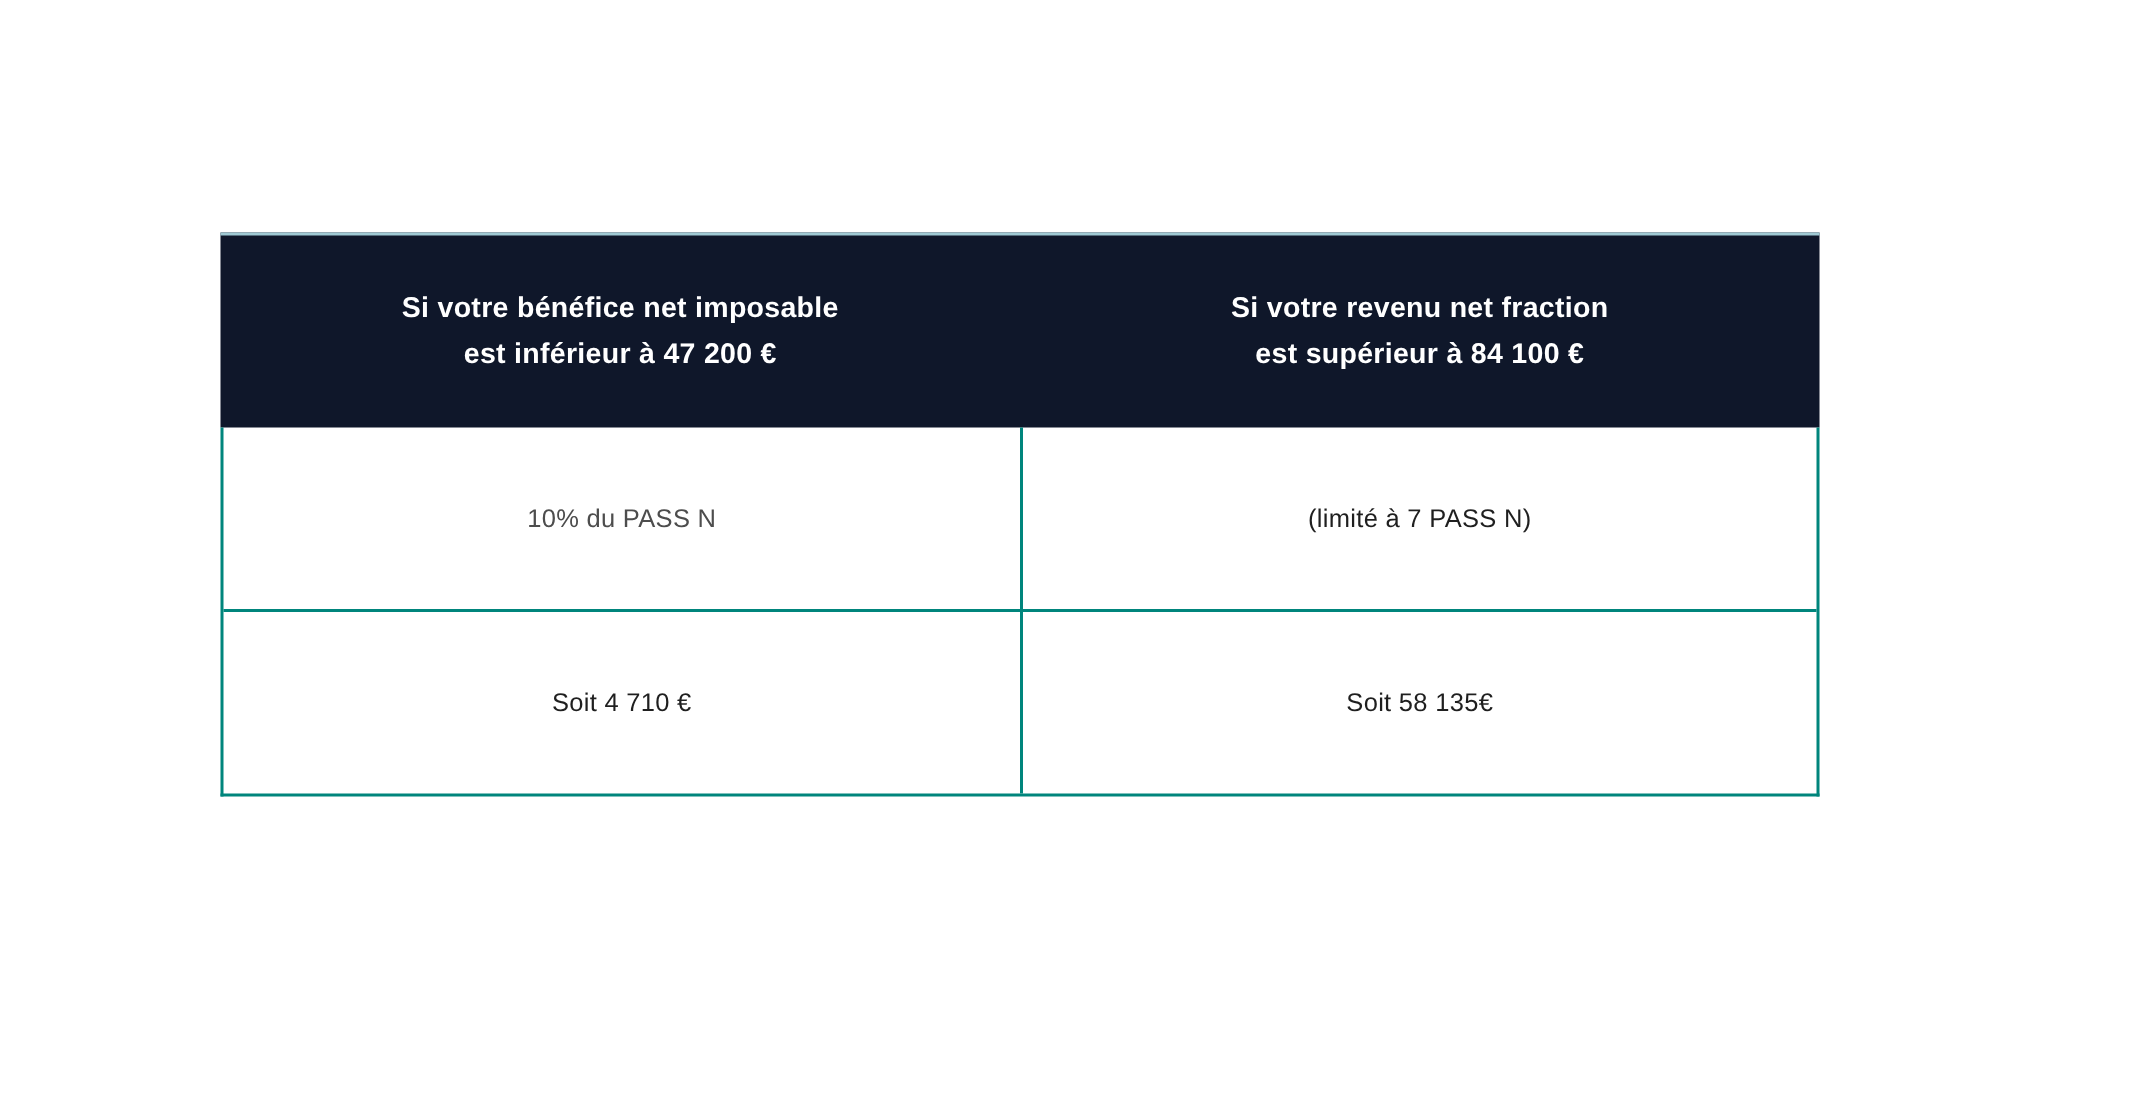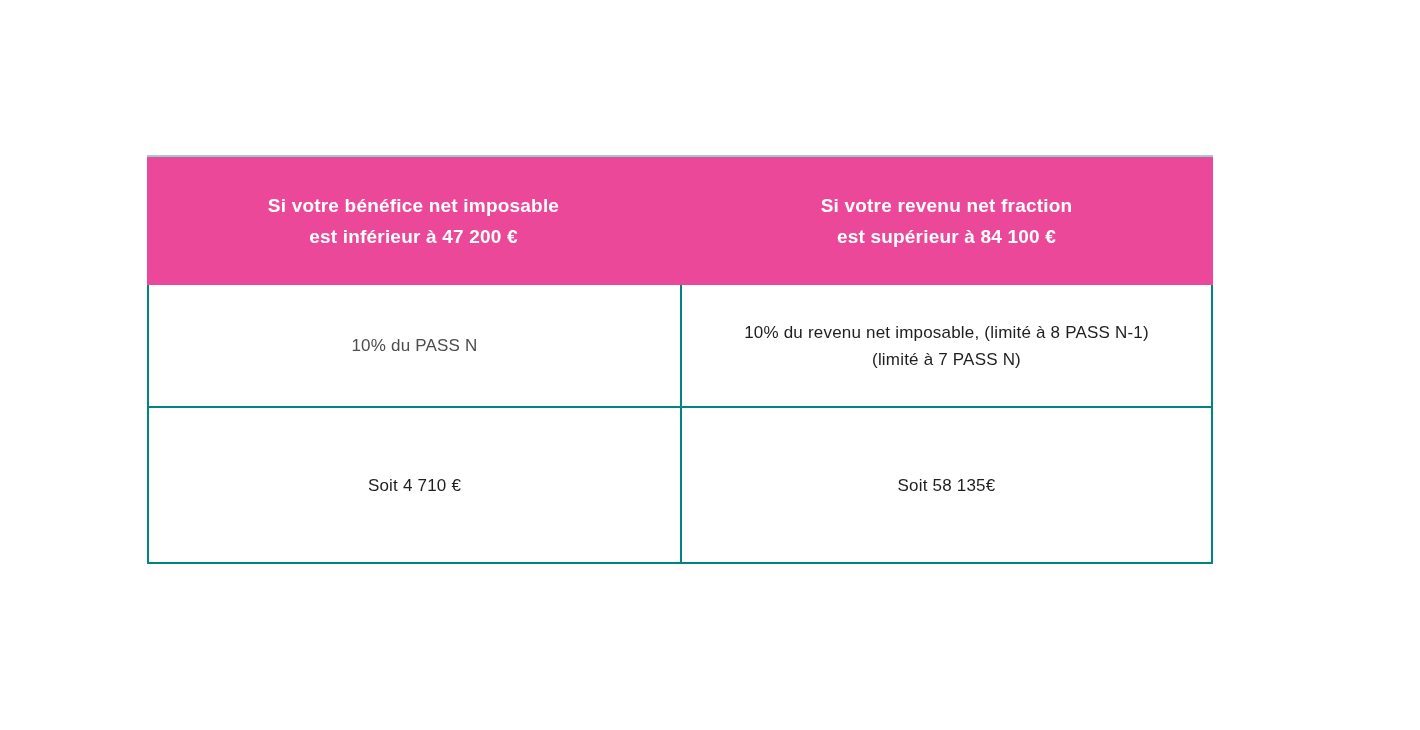--- a/index.html
+++ b/index.html
@@ -10,21 +10,21 @@
     overflow: hidden;
   }
   .table-wrap {
     position: absolute;
     left: 147px; top: 155px;
     width: 1066px;
   }
   .thead {
     display: flex;
     height: 130px;
-    background: #ec4899;
+    background: #0f172a;
     border-top: 2px solid #9fc9d3;
   }
   .th {
     flex: 1 1 50%;
     display: flex;
     flex-direction: column;
     justify-content: center;
     align-items: center;
     text-align: center;
     color: #ffffff;
@@ -38,21 +38,21 @@
     border-right: 2px solid #00857c;
     border-bottom: 2px solid #00857c;
   }
   .tr {
     display: flex;
   }
   .tr + .tr {
     border-top: 2px solid #00857c;
   }
   .tr-1 { height: 121px; }
-  .tr-2 { height: 156px; }
+  .tr-2 { height: 123px; }
   .td {
     flex: 1 1 50%;
     display: flex;
     flex-direction: column;
     justify-content: center;
     align-items: center;
     text-align: center;
     font-size: 17px;
     line-height: 27px;
     color: #1f1f1f;
@@ -79,21 +79,20 @@
     </div>
   </div>
 
   <div class="tbody">
 
     <div class="tr tr-1">
       <div class="td muted">
         <div>10% du PASS N</div>
       </div>
       <div class="td">
-        <div>10% du revenu net imposable, (limité à 8 PASS N-1)</div>
         <div>(limité à 7 PASS N)</div>
       </div>
     </div>
 
     <div class="tr tr-2">
       <div class="td">
         <div>Soit 4 710 €</div>
       </div>
       <div class="td">
         <div>Soit 58 135€</div>

